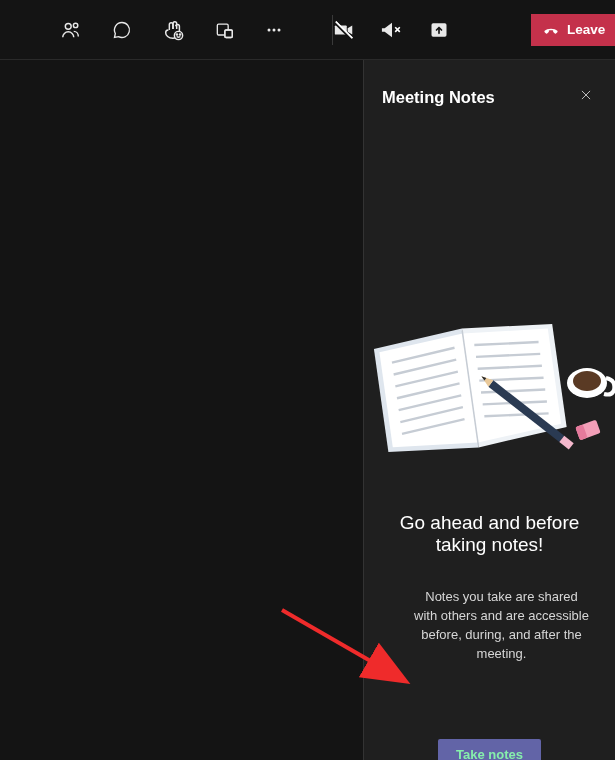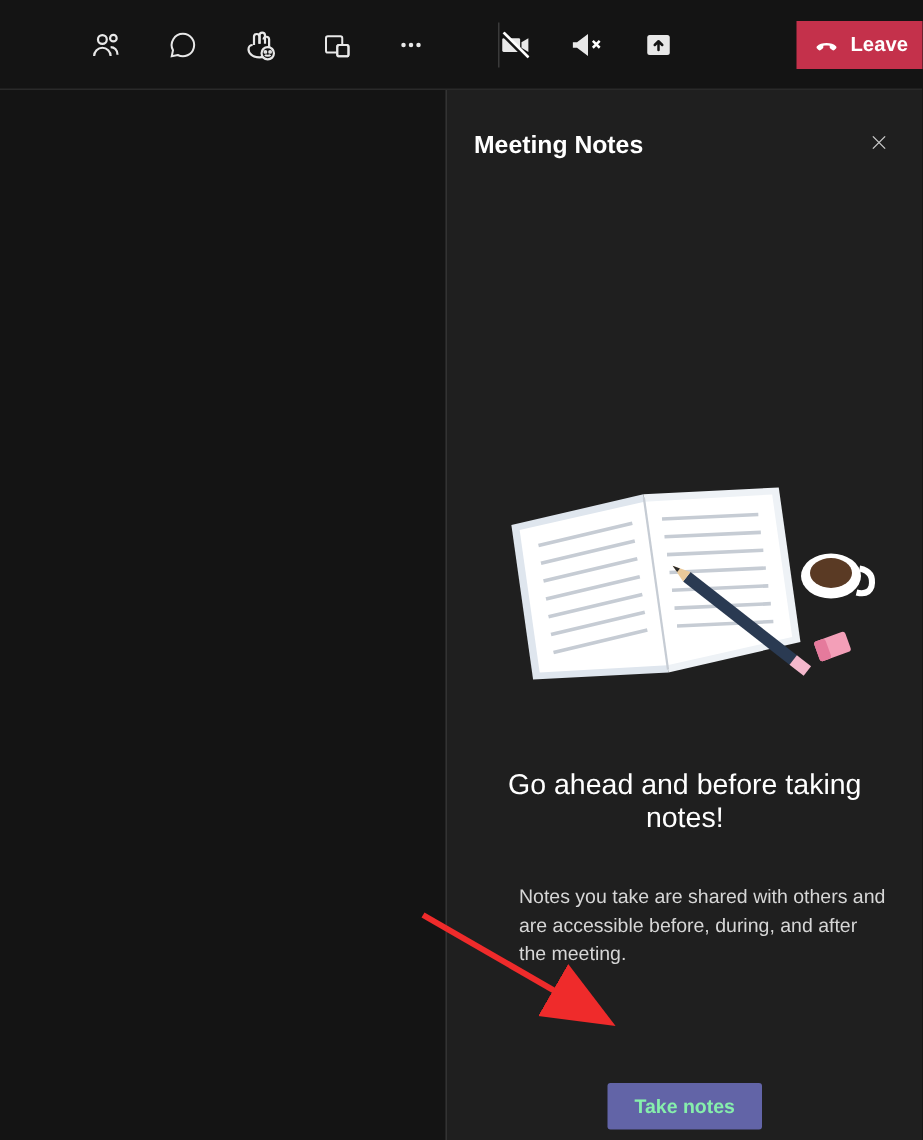--- a/index.html
+++ b/index.html
@@ -75,21 +75,21 @@
     }
     .content {
       display: flex;
       height: calc(100% - 60px);
     }
     .main-area {
       flex: 1;
       background: #141414;
     }
     .side-panel {
-      width: 318px;
+      width: 252px;
       background: #1f1f1f;
       border-left: 1px solid #333;
       position: relative;
       display: flex;
       flex-direction: column;
     }
     .panel-header {
       padding: 24px 18px 18px 18px;
       display: flex;
       align-items: center;
@@ -123,20 +123,21 @@
     .heading {
       color: #fff;
       font-size: 19px;
       font-weight: 400;
       text-align: center;
       margin-top: 34px;
     }
     .desc {
       color: #d6d6d6;
       font-size: 13px;
+      text-align: center;
       margin-top: 32px;
       line-height: 1.45;
       padding: 0 6px;
       margin-left: 24px;
     }
     .take-notes-btn {
       margin-top: 76px;
       background: #6264a7;
       color: #86efac;
       font-size: 13px;

